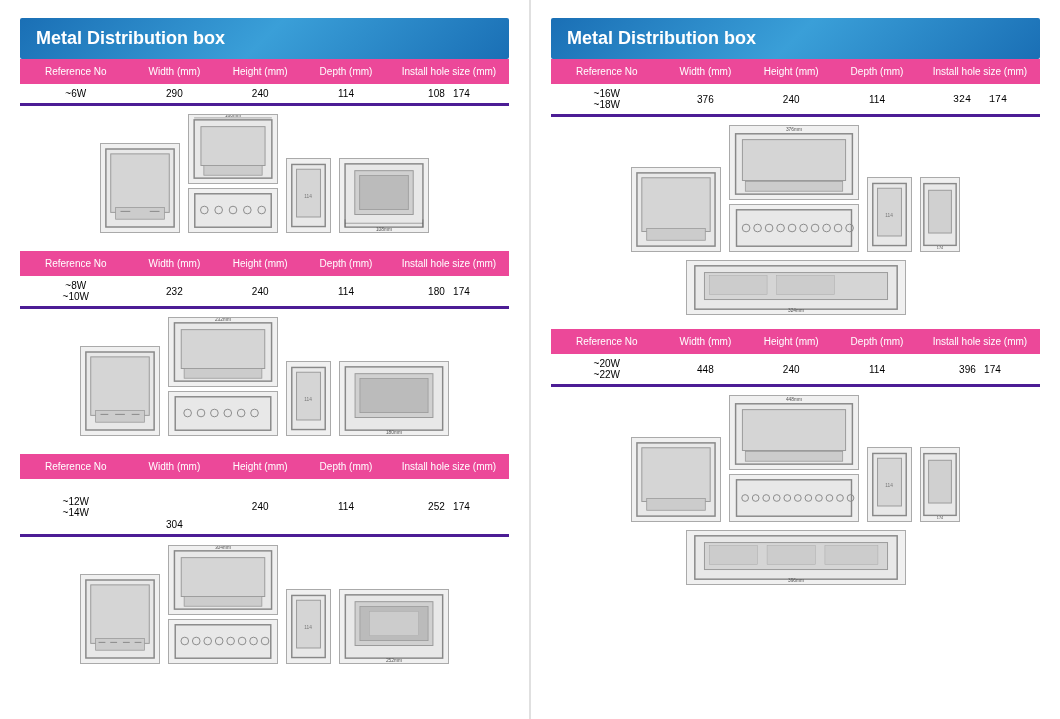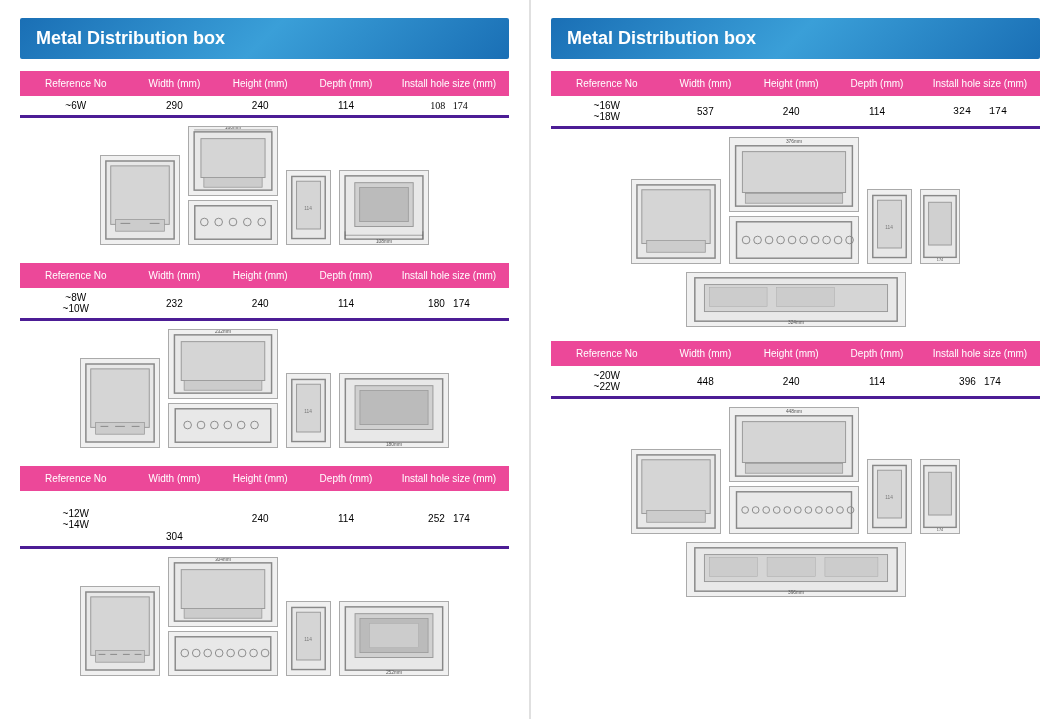--- a/index.html
+++ b/index.html
@@ -19,21 +19,20 @@
     .page-divider {
       width: 2px;
       background: #e0e0e0;
     }
     .title-bar {
       background: linear-gradient(135deg, #1a6fb5 0%, #3a9fd8 50%, #1a6fb5 100%);
       color: #fff;
       font-size: 18px;
       font-weight: bold;
       padding: 10px 16px;
-      margin-bottom: 12px;
       border-radius: 2px;
     }
     .section {
       margin-bottom: 14px;
     }
     .table-header {
       display: grid;
       background: #ec4899;
       color: #fff;
       font-size: 10px;
@@ -165,21 +164,21 @@
       <span>Depth (mm)</span>
       <span>Install hole size (mm)</span>
     </div>
     <div class="table-row cols-5">
       <div class="ref-cell">
           <span>~6W</span>
         </div>
       <div style="display:flex;align-items:center;justify-content:center;">290</div>
       <div style="display:flex;align-items:center;justify-content:center;">240</div>
       <div style="display:flex;align-items:center;justify-content:center;">114</div>
-      <div style="display:flex;align-items:center;justify-content:center;font-family:Liberation Serif, serif;">108&nbsp;&nbsp;&nbsp;174</div>
+      <div style="display:flex;align-items:center;justify-content:center;">108&nbsp;&nbsp;&nbsp;174</div>
     </div>
 
     <div class="drawings">
 
       <div class="drawing-group">
         <div class="drawing-box draw-front">
           <svg class="svg-wrap" viewBox="0 0 80 90" xmlns="http://www.w3.org/2000/svg">
             <rect x="5" y="5" width="70" height="80" fill="#e8e8e8" stroke="#888" stroke-width="1.5"></rect>
             <rect x="10" y="10" width="60" height="60" fill="#d5d5d5" stroke="#999" stroke-width="1"></rect>
             <rect x="15" y="65" width="50" height="12" fill="#ccc" stroke="#999" stroke-width="0.8"></rect>
@@ -389,21 +388,21 @@
       <span>Width (mm)</span>
       <span>Height (mm)</span>
       <span>Depth (mm)</span>
       <span>Install hole size (mm)</span>
     </div>
     <div class="table-row cols-5">
       <div class="ref-cell">
           <span>~16W</span>
           <span>~18W</span>
         </div>
-      <div style="display:flex;align-items:center;justify-content:center;">537</div>
+      <div style="display:flex;align-items:center;justify-content:center;">376</div>
       <div style="display:flex;align-items:center;justify-content:center;">240</div>
       <div style="display:flex;align-items:center;justify-content:center;">114</div>
       <div style="display:flex;align-items:center;justify-content:center;font-family:Liberation Mono, monospace;">324&nbsp;&nbsp;&nbsp;174</div>
     </div>
     <div class="drawings">
       <div class="drawing-group">
         <div class="drawing-box draw-front-r">
           <svg class="svg-wrap" viewBox="0 0 90 85" xmlns="http://www.w3.org/2000/svg">
             <rect x="5" y="5" width="80" height="75" fill="#e8e8e8" stroke="#888" stroke-width="1.5"></rect>
             <rect x="10" y="10" width="70" height="55" fill="#d5d5d5" stroke="#999" stroke-width="1"></rect>

